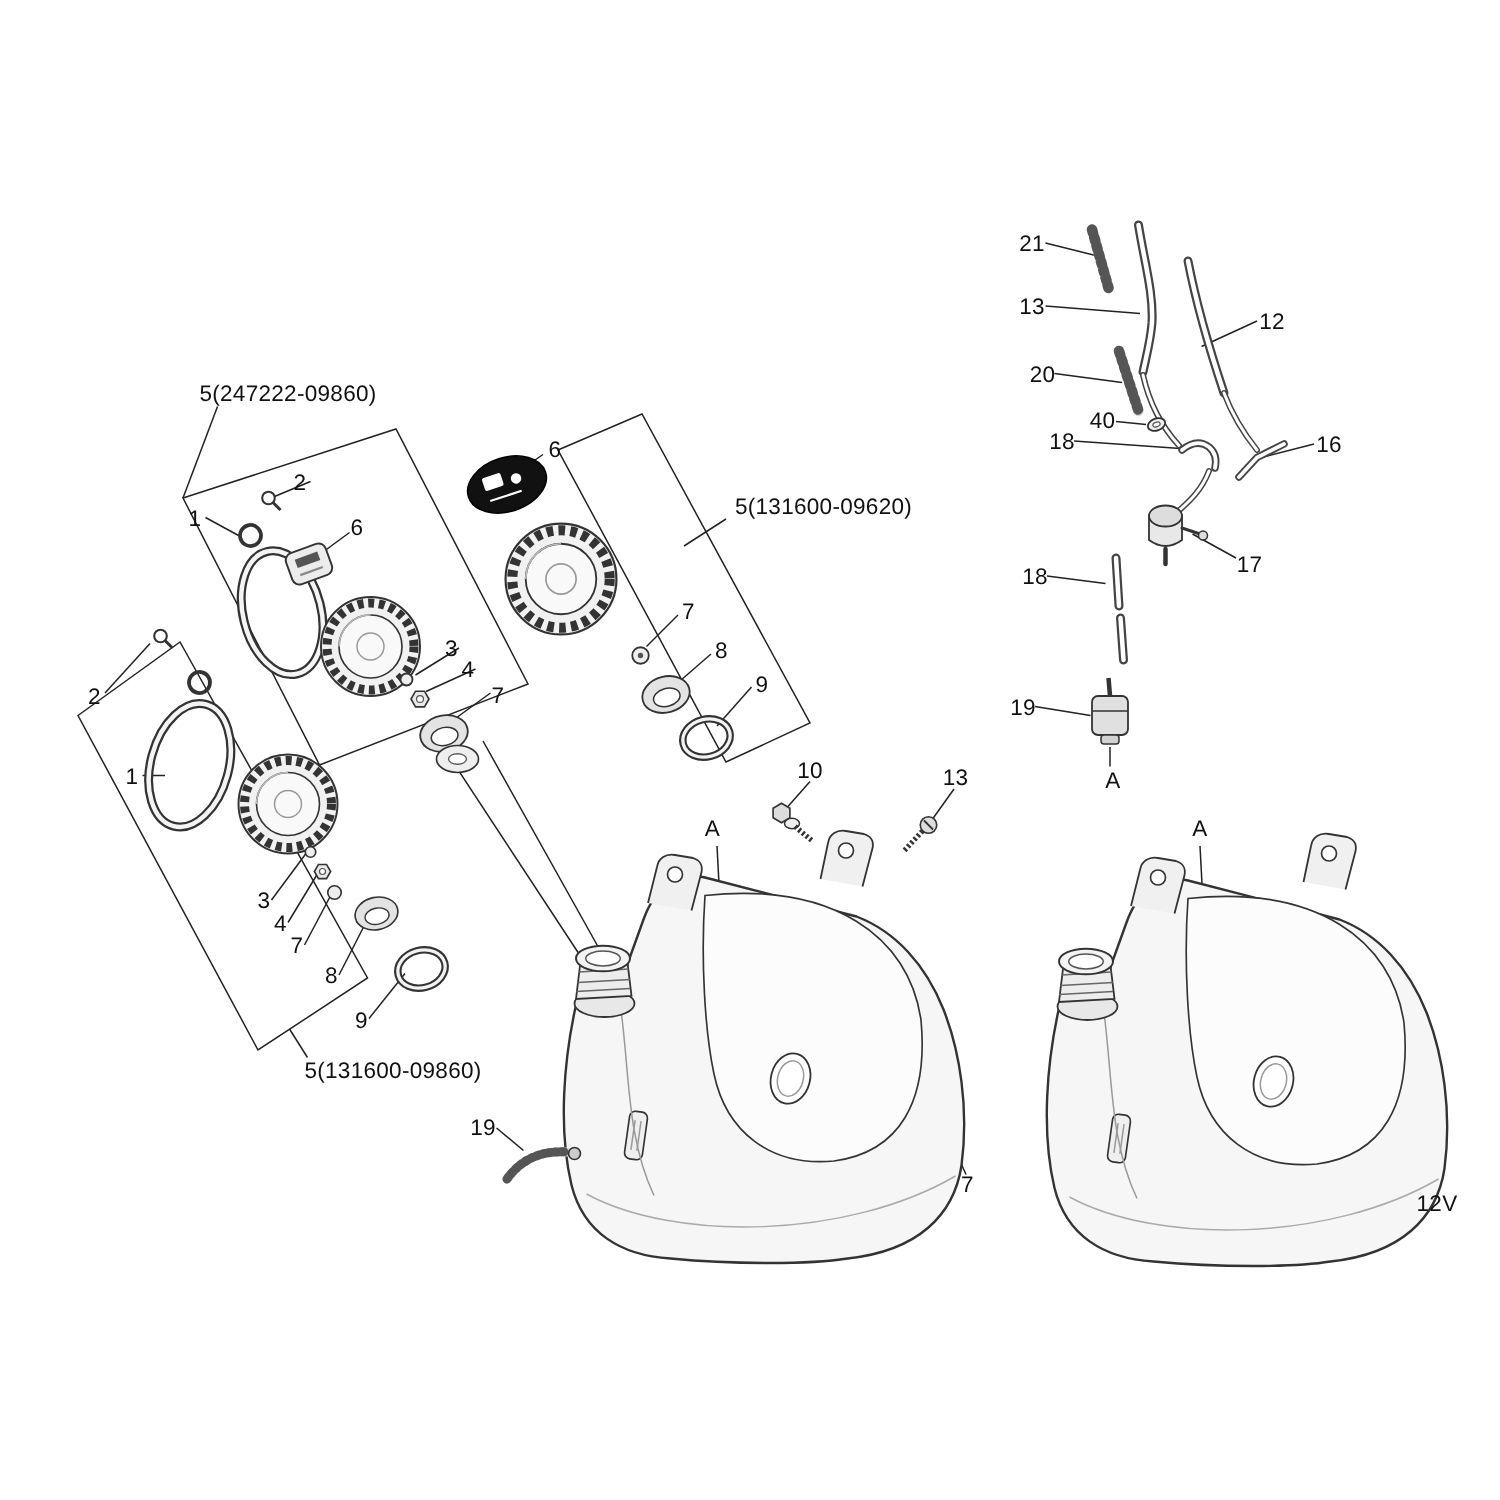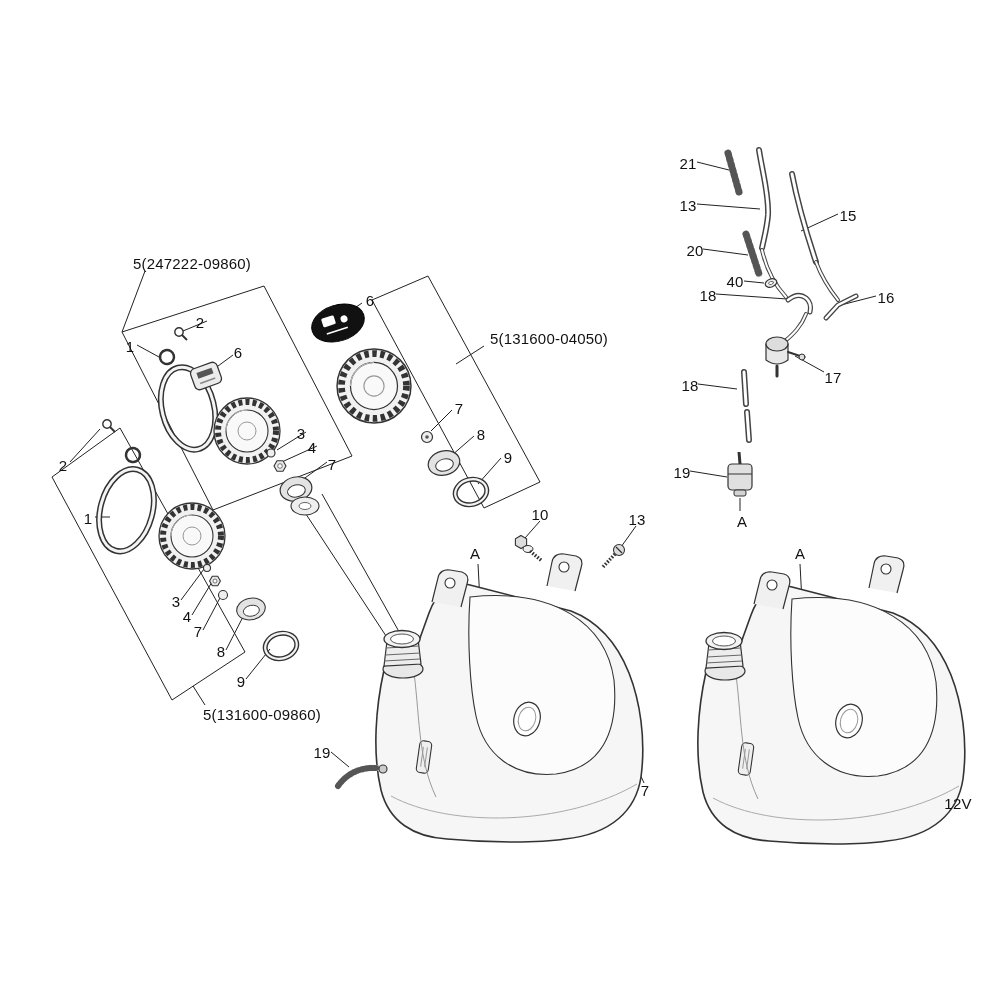--- a/index.html
+++ b/index.html
@@ -228,35 +228,35 @@
 
   <g fill="none" stroke-linecap="round">
     <path d="M338,786 C348,772 362,767 378,768" stroke="#d8d8d8" stroke-width="6"></path>
     <path d="M338,786 C348,772 362,767 378,768" stroke="#555" stroke-width="6" stroke-dasharray="2 2.2"></path>
     <circle cx="383" cy="769" r="4" fill="#ccc" stroke="#333" stroke-width="1.1"></circle>
   </g>
 </svg>
 
 <div class="lbl" style="left:688px;top:163px">21</div>
 <div class="lbl" style="left:688px;top:205px">13</div>
-<div class="lbl" style="left:848px;top:215px">15</div>
+<div class="lbl" style="left:848px;top:215px">12</div>
 <div class="lbl" style="left:695px;top:250px">20</div>
 <div class="lbl" style="left:735px;top:281px">40</div>
 <div class="lbl" style="left:708px;top:295px">18</div>
 <div class="lbl" style="left:886px;top:297px">16</div>
 <div class="lbl" style="left:833px;top:377px">17</div>
 <div class="lbl" style="left:690px;top:385px">18</div>
 <div class="lbl" style="left:682px;top:472px">19</div>
 <div class="lbl" style="left:742px;top:521px">A</div>
 <div class="lbl" style="left:192px;top:263px">5(247222-09860)</div>
 <div class="lbl" style="left:200px;top:322px">2</div>
 <div class="lbl" style="left:130px;top:346px">1</div>
 <div class="lbl" style="left:238px;top:352px">6</div>
 <div class="lbl" style="left:370px;top:300px">6</div>
-<div class="lbl" style="left:549px;top:338px">5(131600-04050)</div>
+<div class="lbl" style="left:549px;top:338px">5(131600-09620)</div>
 <div class="lbl" style="left:301px;top:433px">3</div>
 <div class="lbl" style="left:312px;top:447px">4</div>
 <div class="lbl" style="left:332px;top:464px">7</div>
 <div class="lbl" style="left:459px;top:408px">7</div>
 <div class="lbl" style="left:481px;top:434px">8</div>
 <div class="lbl" style="left:508px;top:457px">9</div>
 <div class="lbl" style="left:63px;top:465px">2</div>
 <div class="lbl" style="left:88px;top:518px">1</div>
 <div class="lbl" style="left:176px;top:601px">3</div>
 <div class="lbl" style="left:187px;top:616px">4</div>

